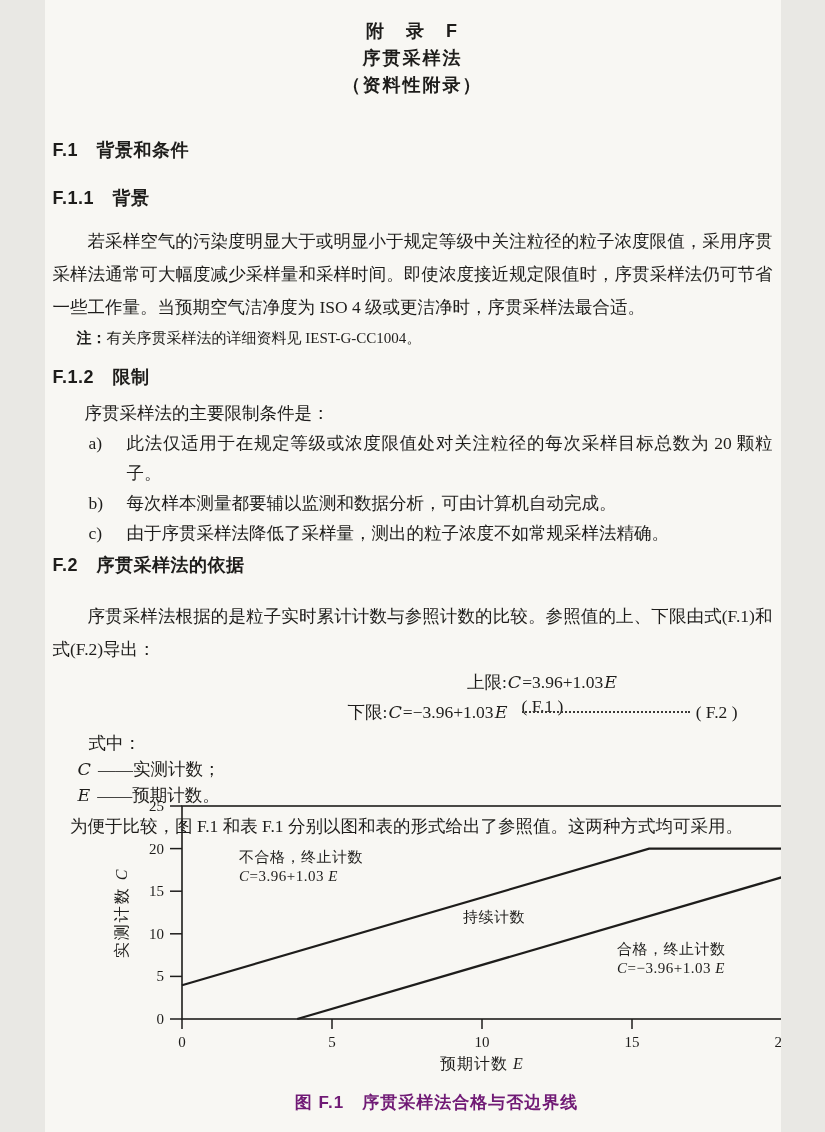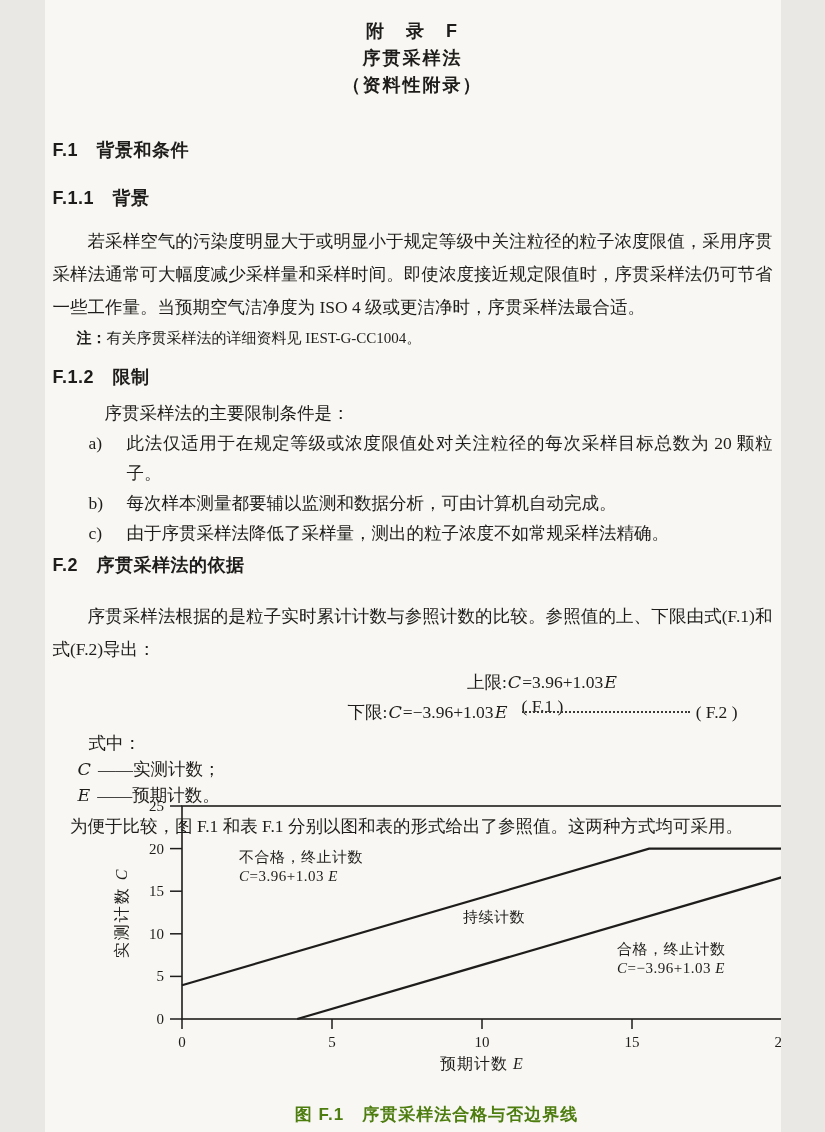--- a/index.html
+++ b/index.html
@@ -23,39 +23,39 @@
   }
   .h-f1{margin-top:40px;}
   .h-f11{margin-top:26px;}
   .h-f12{margin-top:16px;}
   .h-f2{margin-top:6px;}
   p{margin:0;}
   .body{line-height:33px;text-align:justify;}
   .indent{text-indent:2em;margin-top:16px;}
   .note{font-size:15px;line-height:23px;margin-top:2px;margin-left:24px;}
   .note-label{font-weight:700;font-family:"Liberation Sans","DejaVu Sans",sans-serif;}
-  .lead{margin-top:10px;margin-left:52px;line-height:30px;}
+  .lead{margin-top:10px;margin-left:32px;line-height:30px;}
   .list-item{display:flex;margin-left:36px;line-height:30px;}
   .li-label{width:38px;flex:none;}
   .li-text{flex:1;text-align:justify;}
   .p-f2{margin-top:24px;}
   .eq-row{display:flex;align-items:center;height:28px;padding-left:295px;padding-right:35px;}
   .eq1{margin-top:4px;flex-direction:column;}
   .var{font-style:italic;font-family:"DejaVu Serif",serif;padding:0 1px;}
   .eq-dots{flex:1;height:0;border-bottom:2px dotted #3a3936;margin:0 6px 0 14px;align-self:center;}
   .eq-num{white-space:nowrap;}
   .where-label{margin-top:4px;margin-left:36px;line-height:26px;}
   .where-item{margin-left:24px;line-height:26px;}
   .where-item .var{margin-right:6px;}
   .p-compare{margin-top:2px;line-height:33px;text-indent:1em;}
   figure{position:absolute;left:42px;top:793px;width:700px;margin:0;}
   figcaption{
-    text-align:center;margin-top:20px;
+    text-align:center;margin-top:8px;
     font-family:"Liberation Sans","DejaVu Sans",sans-serif;
-    font-weight:700;font-size:17px;letter-spacing:1px;color:#4d7c0f;
+    font-weight:700;font-size:17px;letter-spacing:1px;color:#701a75;
   }
   svg text{font-family:"Liberation Serif","DejaVu Serif",serif;}
 </style>
 </head>
 <body>
 
 <div class="page">
 
   <div class="doc-title">
     <div>附　录　F</div>

